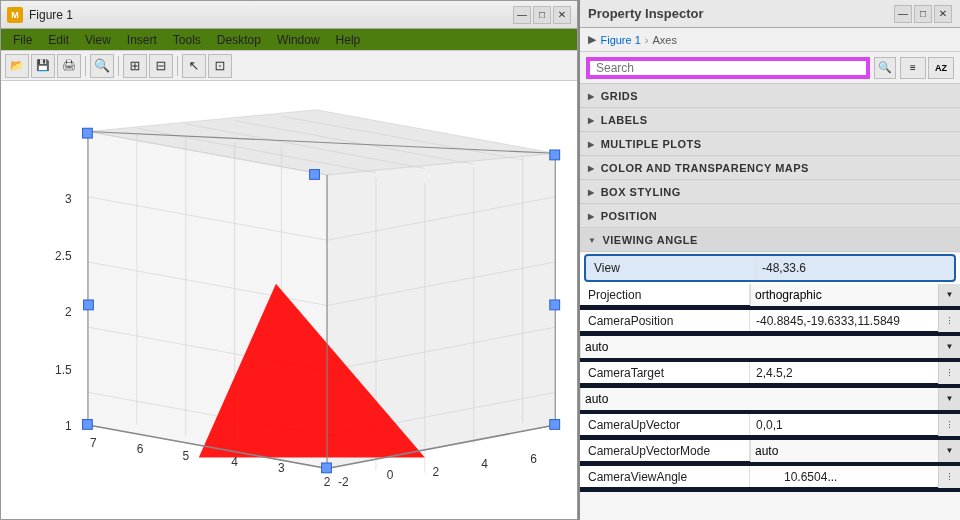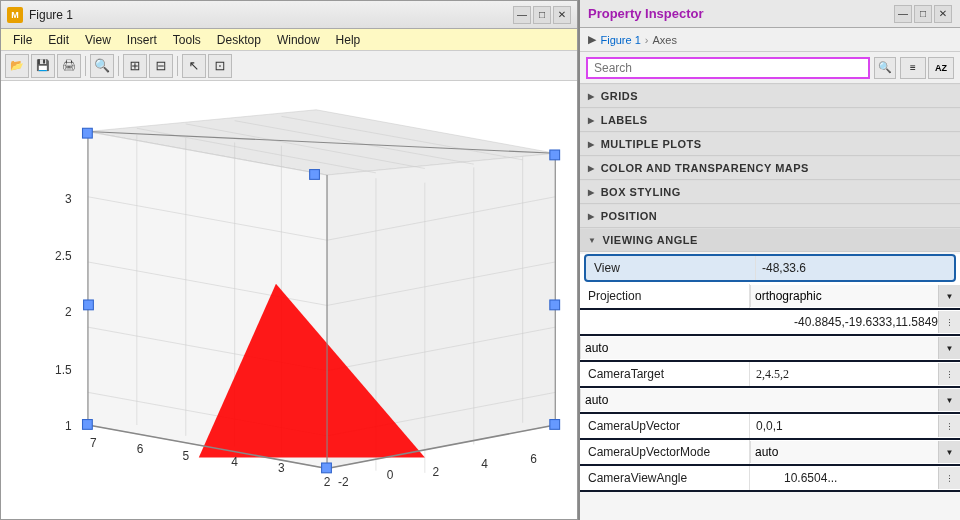--- a/index.html
+++ b/index.html
@@ -58,21 +58,21 @@
       display: flex;
       align-items: center;
       justify-content: center;
       font-size: 10px;
       cursor: pointer;
       color: #333;
     }
 
     .menu-bar {
       display: flex;
-      background: #fef9c3;
+      background: #4d7c0f;
       border-bottom: 1px solid #ccc;
       padding: 2px 4px;
       height: 22px;
       align-items: center;
     }
     .menu-item {
       padding: 0 8px;
       font-size: 12px;
       color: #222;
       cursor: pointer;
@@ -132,21 +132,21 @@
       border-bottom: 1px solid #aaa;
       display: flex;
       align-items: center;
       justify-content: space-between;
       padding: 4px 8px;
       height: 28px;
     }
     .pi-title-text {
       font-size: 13px;
       font-weight: bold;
-      color: #a21caf;
+      color: #404040;
     }
     .pi-title-controls {
       display: flex;
       gap: 2px;
     }
 
     .pi-breadcrumb {
       background: #f0f0f0;
       border-bottom: 1px solid #ccc;
       padding: 3px 8px;
@@ -171,21 +171,21 @@
       background: #f0f0f0;
       border-bottom: 1px solid #ccc;
       display: flex;
       align-items: center;
       gap: 4px;
       height: 32px;
     }
     .pi-search input {
       flex: 1;
       height: 22px;
-      border: 2px solid #d946ef;
+      border: 4px solid #d946ef;
       background: white;
       padding: 0 6px;
       font-size: 12px;
       outline: none;
     }
     .pi-search-btn {
       width: 22px;
       height: 22px;
       border: 1px solid #bbb;
       background: #e8e8e8;
@@ -231,21 +231,21 @@
       font-size: 8px;
       color: #555;
     }
 
     .section-content {
       background: white;
     }
 
     .prop-row {
       display: flex;
-      border-bottom: 2px solid #0f172a;
+      border-bottom: 5px solid #0f172a;
       height: 26px;
       align-items: center;
     }
     .prop-row.highlighted {
       background: #dce8f5;
       border: 2px solid #1a5fa8;
       border-radius: 4px;
       margin: 2px 4px;
       height: 28px;
       z-index: 10;
@@ -522,41 +522,42 @@
           <div class="dropdown-wrapper">
             <select class="prop-dropdown">
               <option>orthographic</option>
             </select>
             <div class="dropdown-arrow">▼</div>
           </div>
         </div>
       </div>
 
       <div class="prop-row">
+        <div class="prop-label">CameraPosition</div>
         <div class="prop-value" style="padding-right:0;">
-          <input type="text" style="flex: 1 1 0%; text-align: right;" value="-40.8845,-19.6333,11.5849">
+          <input type="text" style="flex: 1 1 0%;" value="-40.8845,-19.6333,11.5849">
           <div class="prop-options-btn">⋮</div>
         </div>
       </div>
 
       <div class="prop-row">
         <div class="prop-value with-dropdown" style="padding:0;">
           <div class="dropdown-wrapper">
             <select class="prop-dropdown">
               <option>auto</option>
             </select>
             <div class="dropdown-arrow">▼</div>
           </div>
         </div>
       </div>
 
       <div class="prop-row">
         <div class="prop-label">CameraTarget</div>
         <div class="prop-value" style="padding-right:0;">
-          <input type="text" style="flex: 1 1 0%; font-family: Liberation Serif, serif;" value="2,4.5,2">
+          <input type="text" style="flex: 1 1 0%;" value="2,4.5,2">
           <div class="prop-options-btn">⋮</div>
         </div>
       </div>
 
       <div class="prop-row">
         <div class="prop-value with-dropdown" style="padding:0;">
           <div class="dropdown-wrapper">
             <select class="prop-dropdown">
               <option>auto</option>
             </select>

